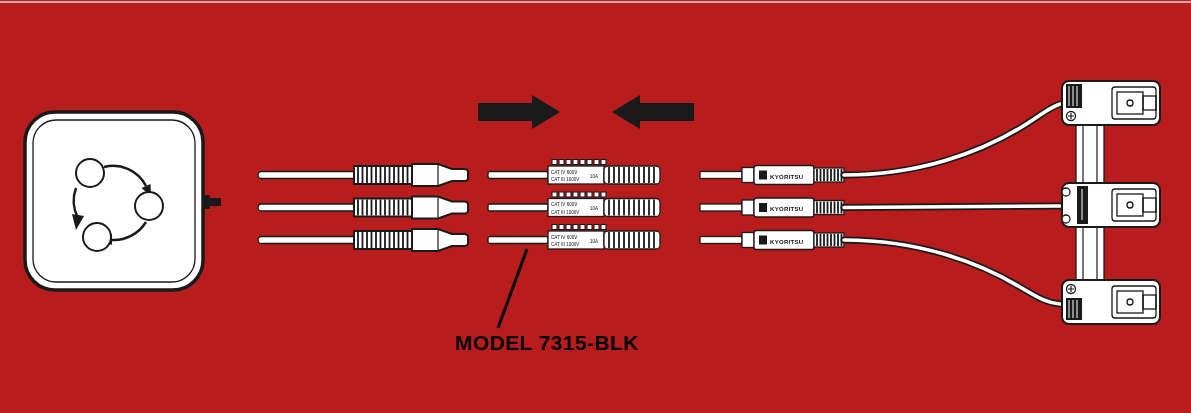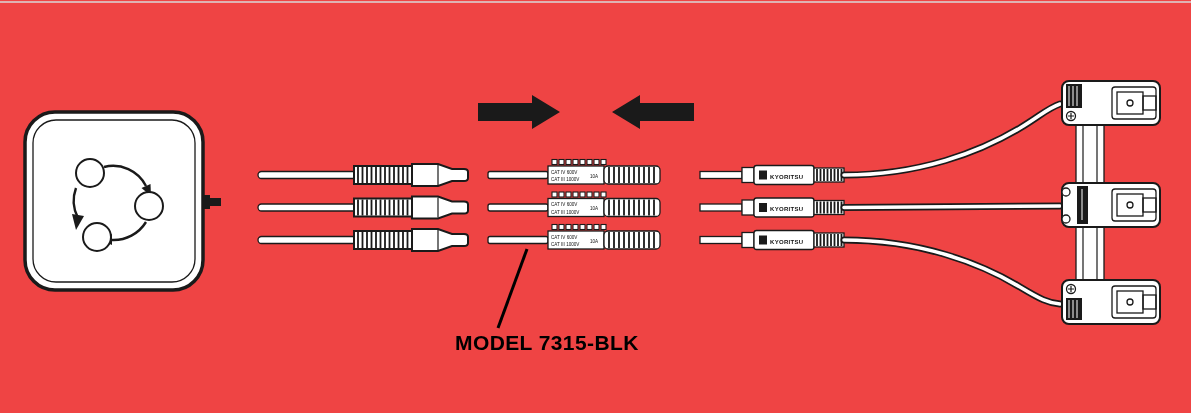--- a/index.html
+++ b/index.html
@@ -1,16 +1,16 @@
 <!DOCTYPE html>
 <html><head>
 <meta charset="utf-8">
 <style>
   html,body{margin:0;padding:0;background:#fff;}
-  .canvas{position:relative;width:1191px;height:413px;background:#ef4444;overflow:hidden;}
+  .canvas{position:relative;width:1191px;height:413px;background:#b91c1c;overflow:hidden;}
   svg{display:block;}
   .ln{fill:#fff;stroke:#1a1a1a;stroke-width:2;}
   .ln3{fill:#fff;stroke:#1a1a1a;stroke-width:3.5;}
   .lnt{fill:#fff;stroke:#1a1a1a;stroke-width:1.3;}
   .nofill{fill:none;}
   .thin{fill:none;stroke:#1a1a1a;stroke-width:1.2;}
   .rib{fill:none;stroke:#1a1a1a;stroke-width:1.8;}
   .arc{fill:none;stroke:#1a1a1a;stroke-width:2.4;}
   .cable-outer{fill:none;stroke:#1a1a1a;stroke-width:7;stroke-linecap:round;}
   .cable-inner{fill:none;stroke:#fff;stroke-width:3.6;stroke-linecap:round;}

